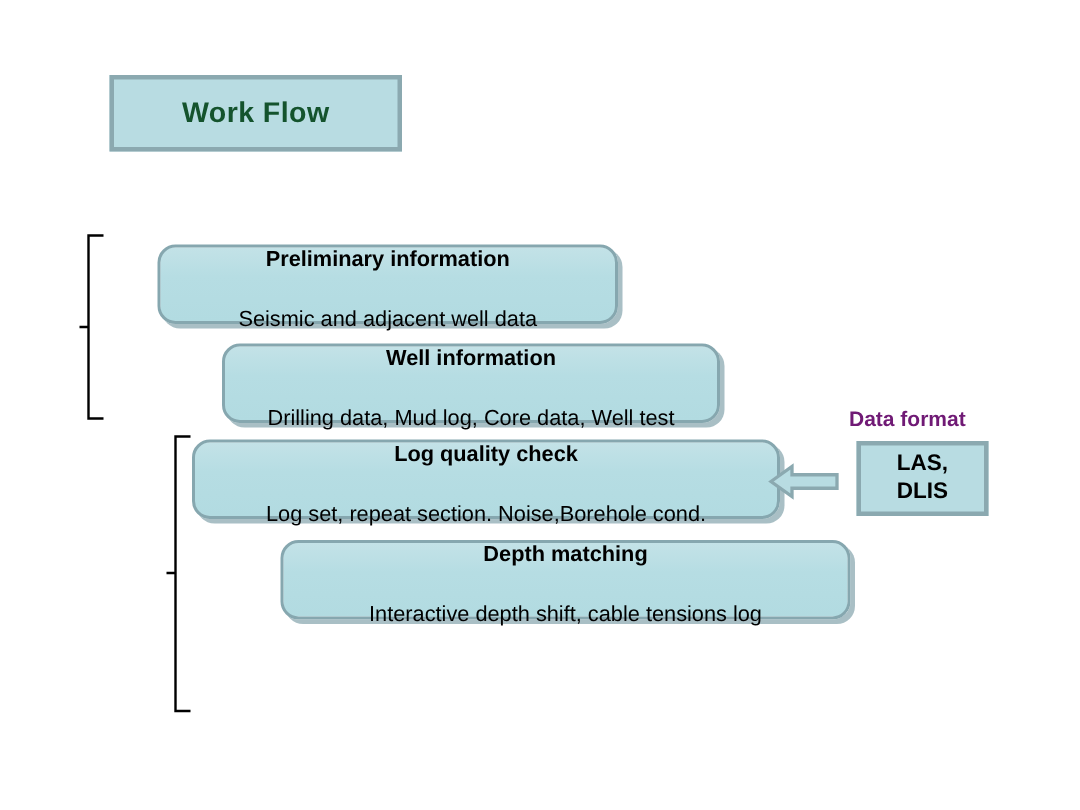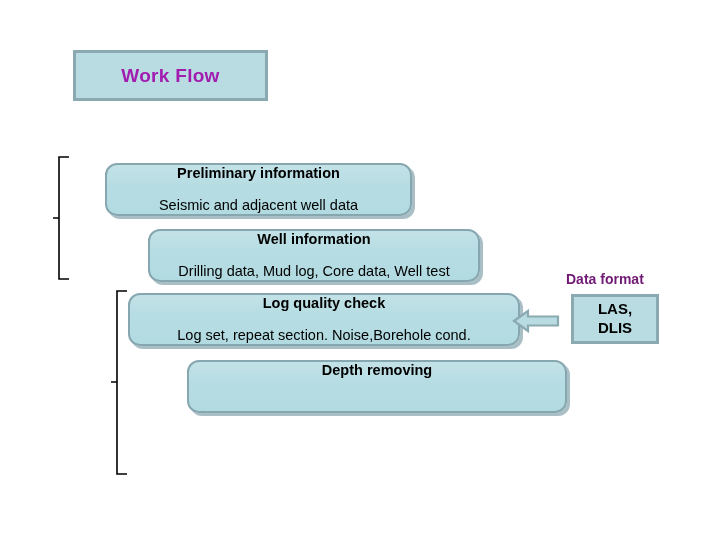--- a/index.html
+++ b/index.html
@@ -29,37 +29,38 @@
     background: #b8dce2;
     border: 3px solid #8ba9b0;
     box-sizing: border-box;
     display: flex;
     align-items: center;
     justify-content: center;
   }
   .title-box .label {
     font-size: 19px;
     font-weight: bold;
-    color: #a21caf;
+    color: #14532d;
     letter-spacing: 0.3px;
   }
 
   
   .proc {
     position: absolute;
     box-sizing: border-box;
     background: linear-gradient(180deg, #c3e2e7 0%, #b6dde3 40%, #b2dbe1 100%);
     border: 2px solid #86a7af;
     border-radius: 12px;
     box-shadow: 3px 3px 0 rgba(140,170,178,0.75);
     display: flex;
     flex-direction: column;
     align-items: center;
-    justify-content: space-between;
+    justify-content: flex-start;
     padding: 0 8px;
+    gap: 23px;
   }
   .proc .line1 {
     font-size: 14.5px;
     font-weight: bold;
     color: #000000;
     line-height: 1.18;
     white-space: nowrap;
   }
   .proc .line2 {
     font-size: 14.5px;
@@ -154,21 +155,22 @@
     <span class="line1">Log quality check</span>
     <span class="line2">Log set, repeat section. Noise,Borehole cond.</span>
   </div>
 
   <div class="proc" id="box-wellinfo">
     <span class="line1">Well information</span>
     <span class="line2">Drilling data, Mud log, Core data, Well test</span>
   </div>
 
   <div class="proc" id="box-depthmatch">
-    <span class="line1">Depth removing</span>
+    <span class="line1">Depth matching</span>
+    <span class="line2">Interactive depth shift, cable tensions log</span>
   </div>
 
 
   <div class="block-arrow">
     <svg width="48" height="26" viewBox="0 0 48 26" aria-hidden="true">
       <path d="M2 13 L16 3 L16 8.5 L46 8.5 L46 17.5 L16 17.5 L16 23 Z" fill="#b8dce2" stroke="#8ba9b0" stroke-width="2.2" stroke-linejoin="miter"></path>
     </svg>
   </div>
 
   <div class="format-label">Data format</div>

